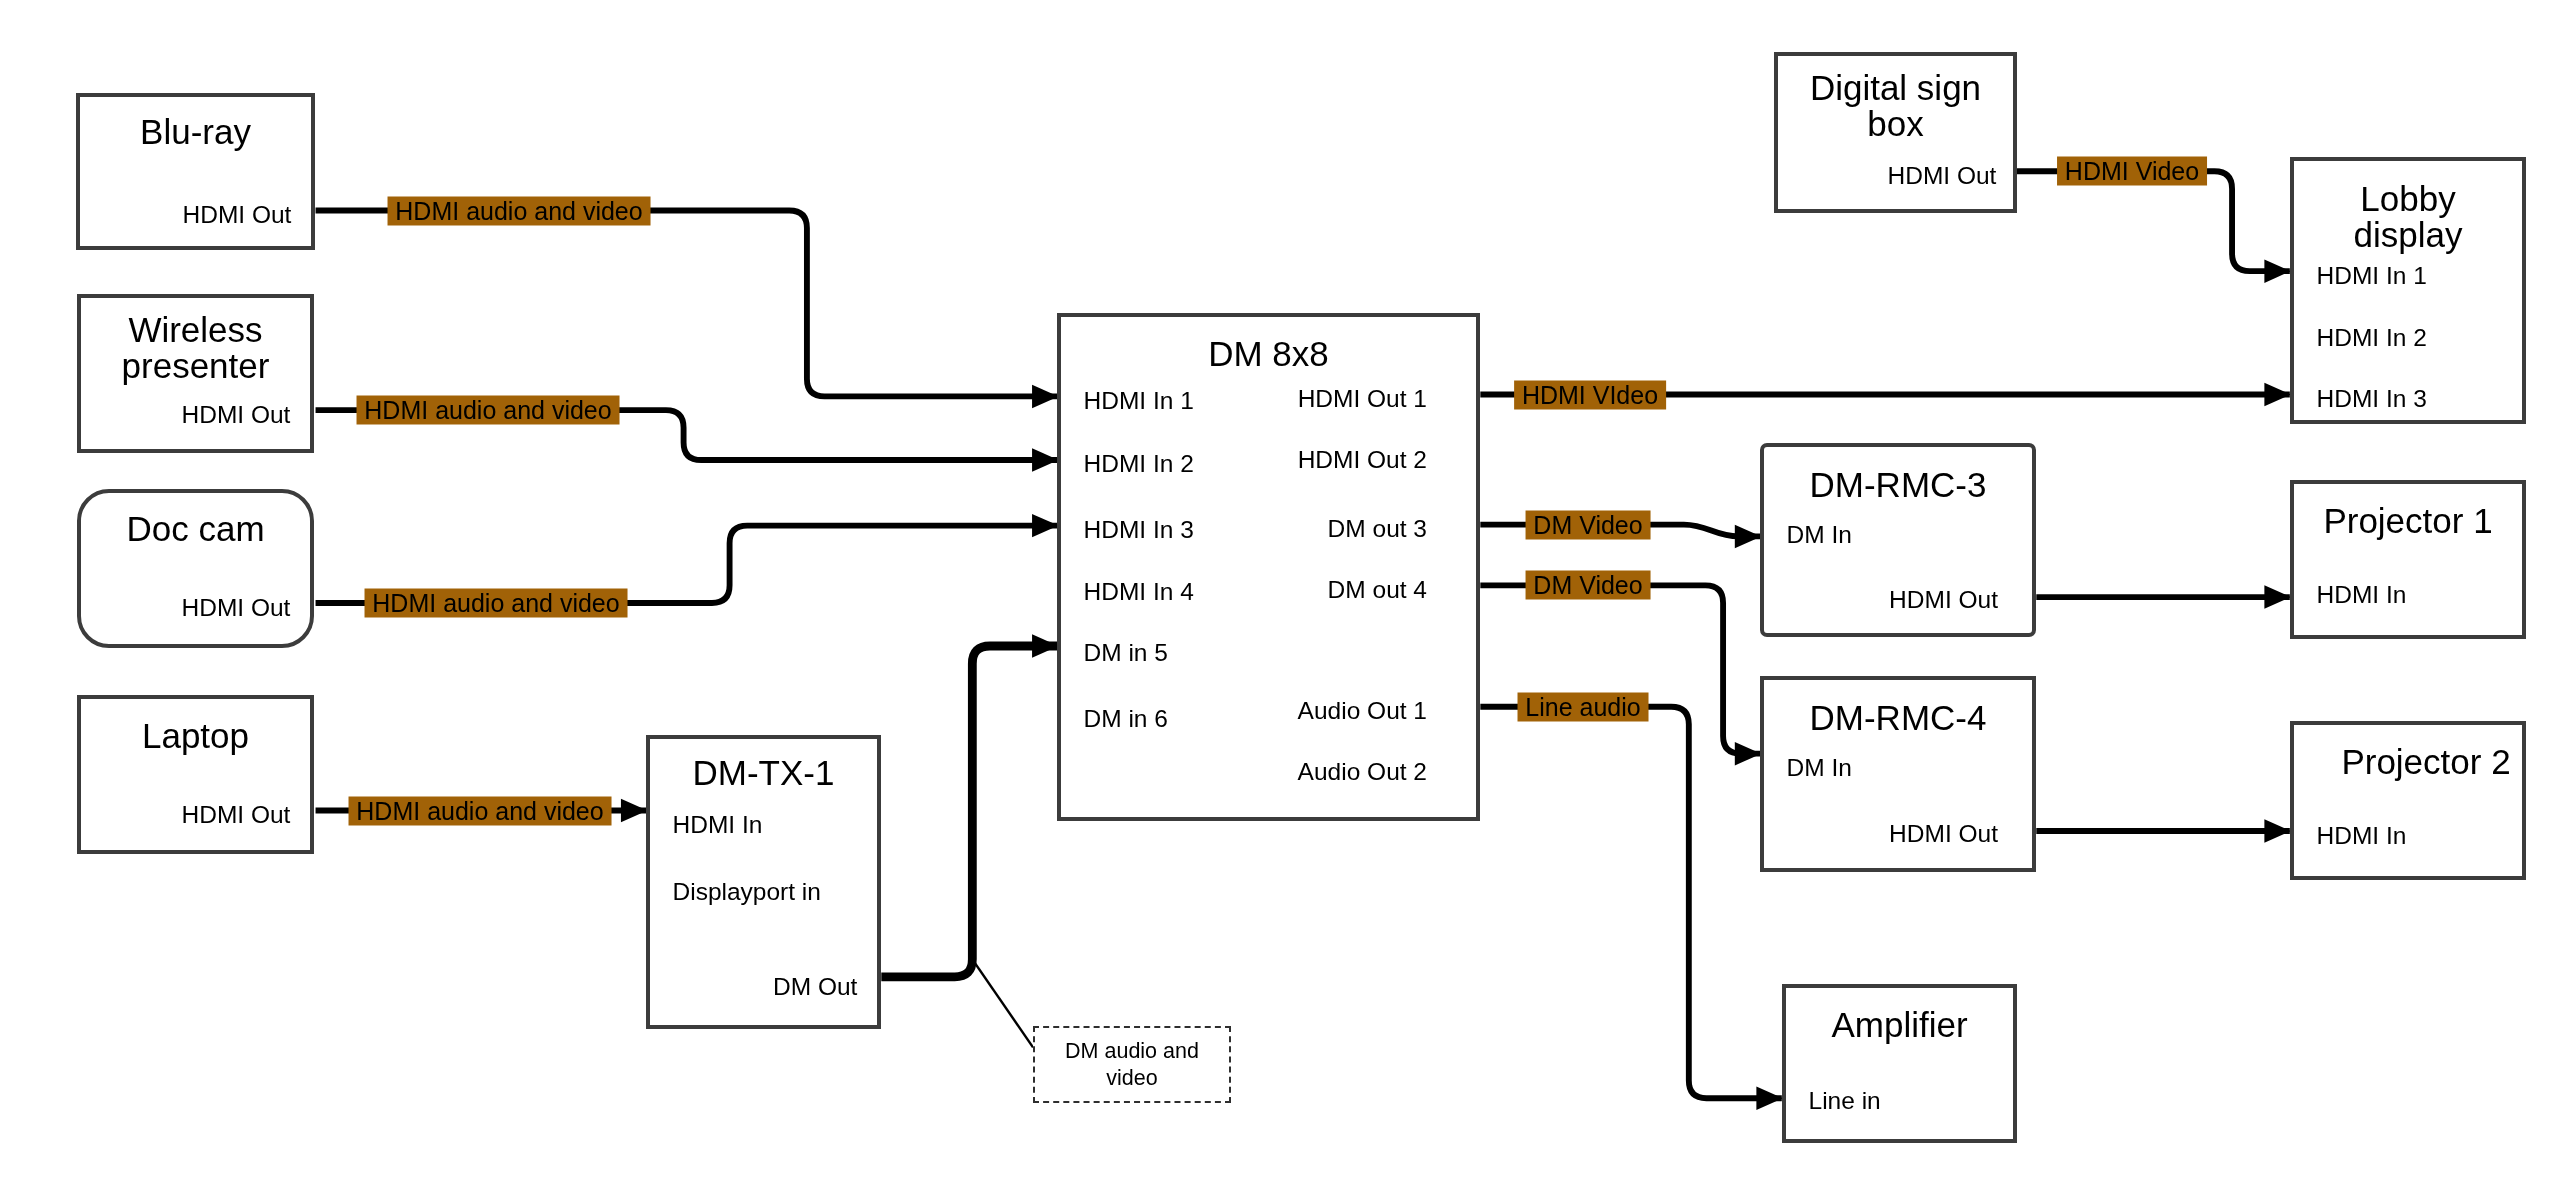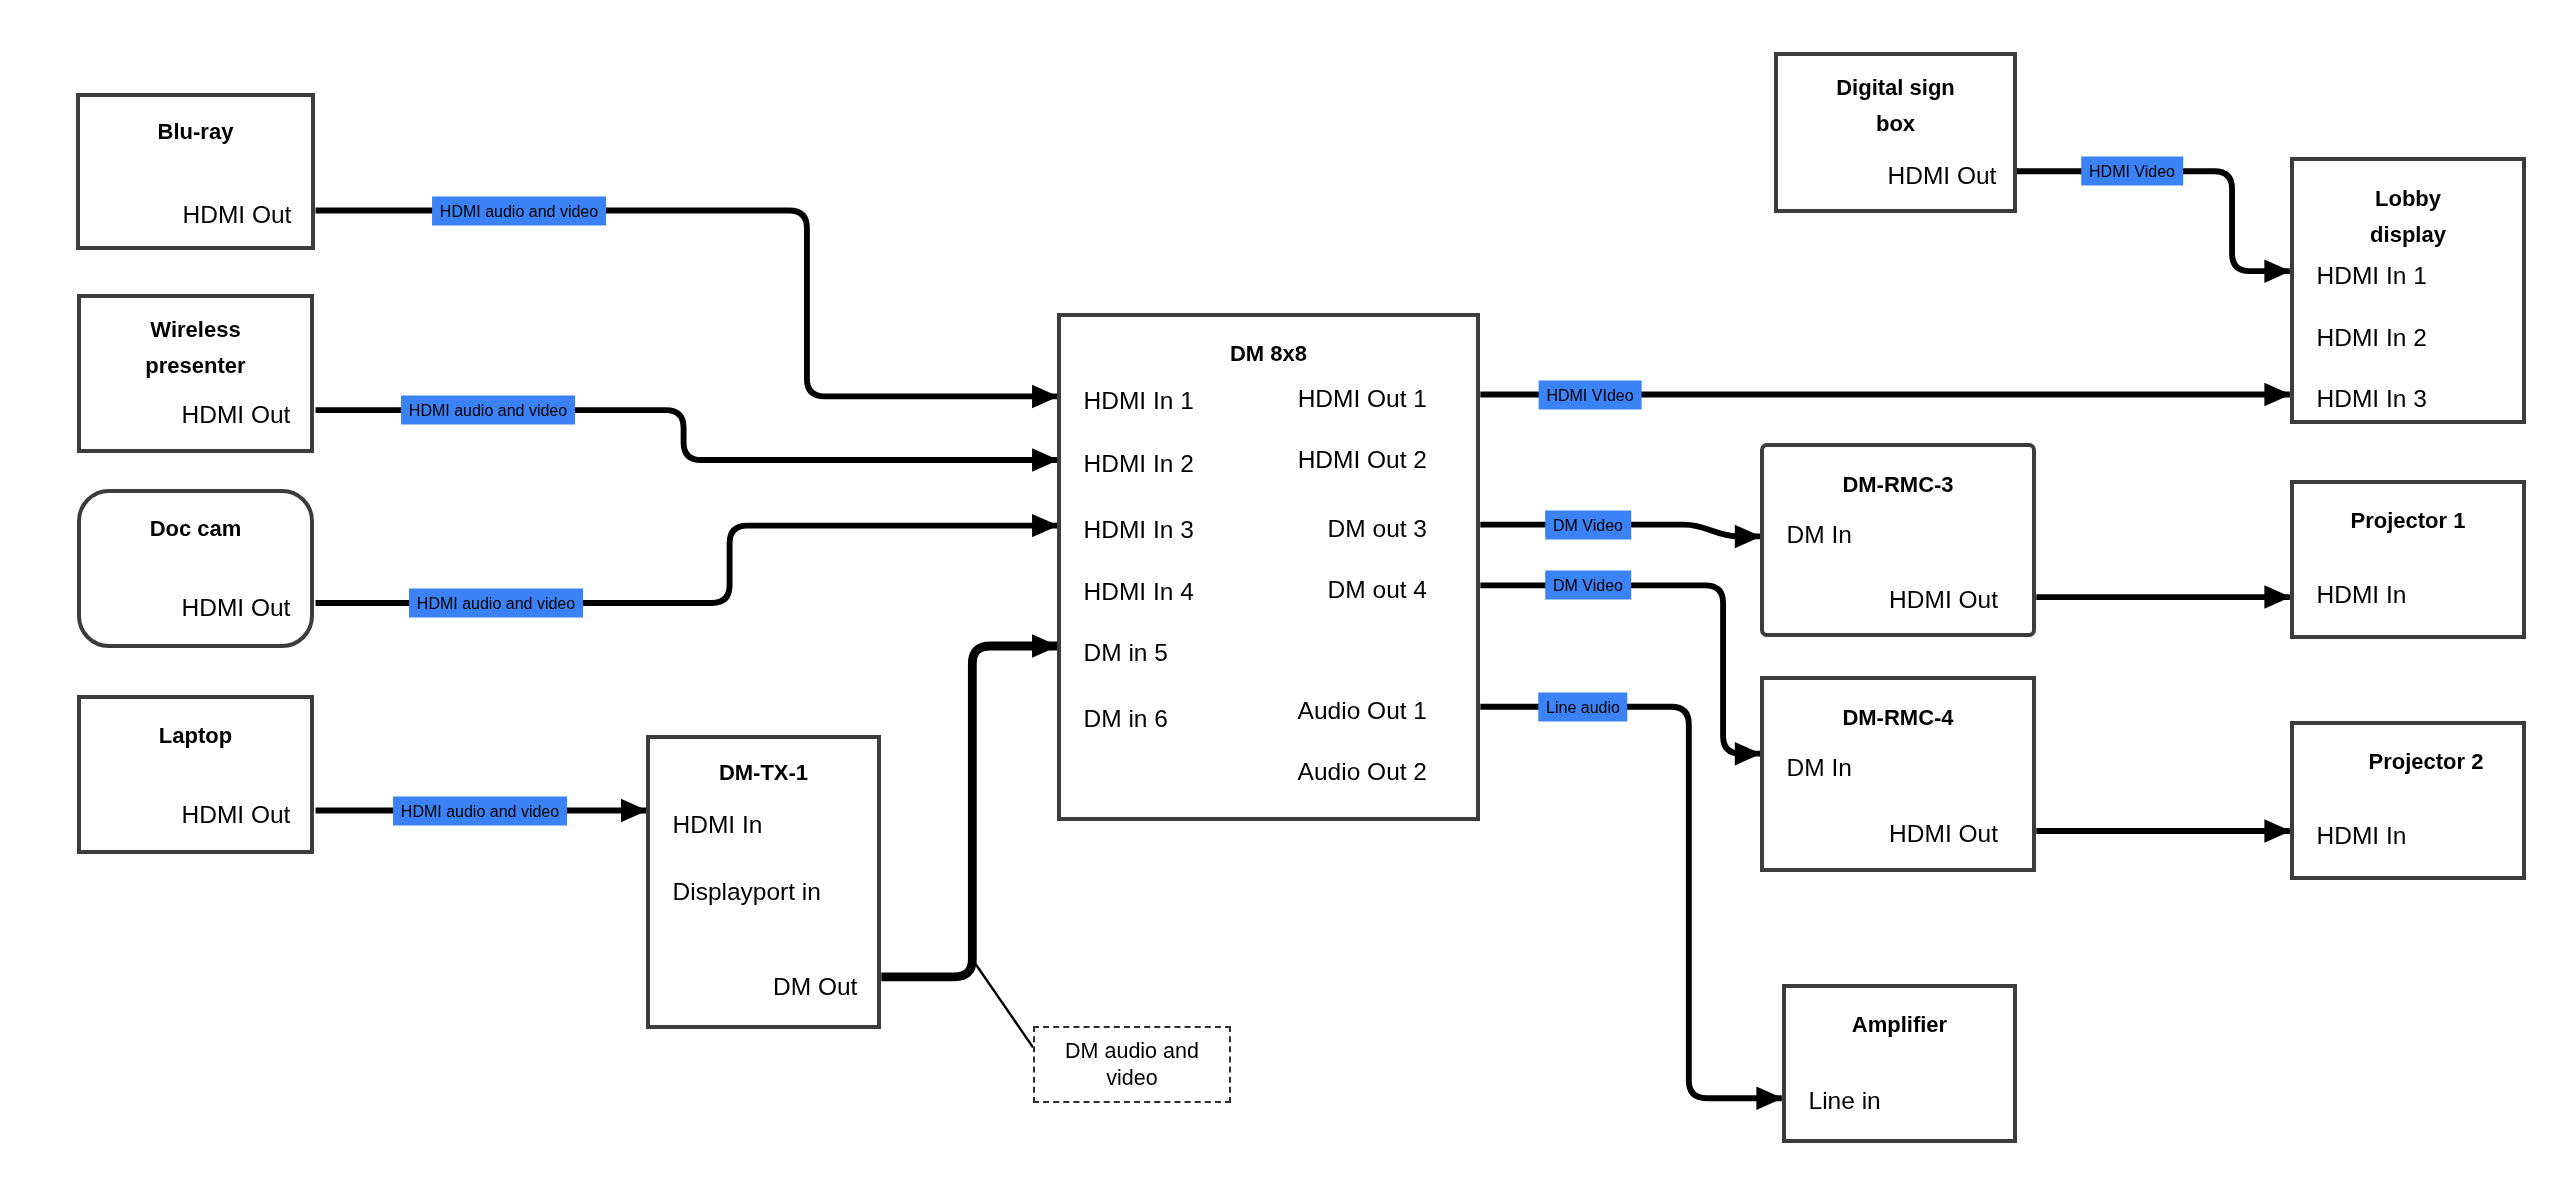--- a/index.html
+++ b/index.html
@@ -17,42 +17,42 @@
   .leader{fill:none;stroke:#000000;stroke-width:2.5;}
   .node{
     position:absolute;
     background:#ffffff;
     border:4.9px solid #3c3c3c;
     box-sizing:border-box;
   }
   .node-title{
     position:absolute;left:0;right:0;
     text-align:center;
-    font-weight:bold;
-    font-size:22px;line-height:36px;
+    font-weight:normal;
+    font-size:35px;line-height:36px;
     white-space:pre-line;
   }
   .port{
     position:absolute;left:0;right:0;
     height:33px;line-height:33px;
     font-size:24.5px;
     white-space:nowrap;
     box-sizing:border-box;
   }
   .port.left{text-align:left;padding-left:22.5px;}
   .port.right{text-align:right;padding-right:19.6px;}
   .n-dm8x8 .port.right{padding-right:49px;}
   .n-dmrmc3 .port.right,.n-dmrmc4 .port.right{padding-right:34px;}
   .n-digitalsign .port.right{padding-right:16.6px;}
   .conn-label{
     position:absolute;
     transform:translate(-50%,-50%);
-    background:#3b82f6;
+    background:#a16207;
     padding:0 7.8px;
-    font-size:16px;line-height:29px;
+    font-size:25px;line-height:29px;
     white-space:nowrap;
   }
   .callout{
     position:absolute;
     left:1033px;top:1026px;width:198px;height:77px;
     border:2px dashed #2e2e2e;
     background:#ffffff;
     display:flex;align-items:center;justify-content:center;
     text-align:center;
     font-size:21.5px;line-height:26.4px;

